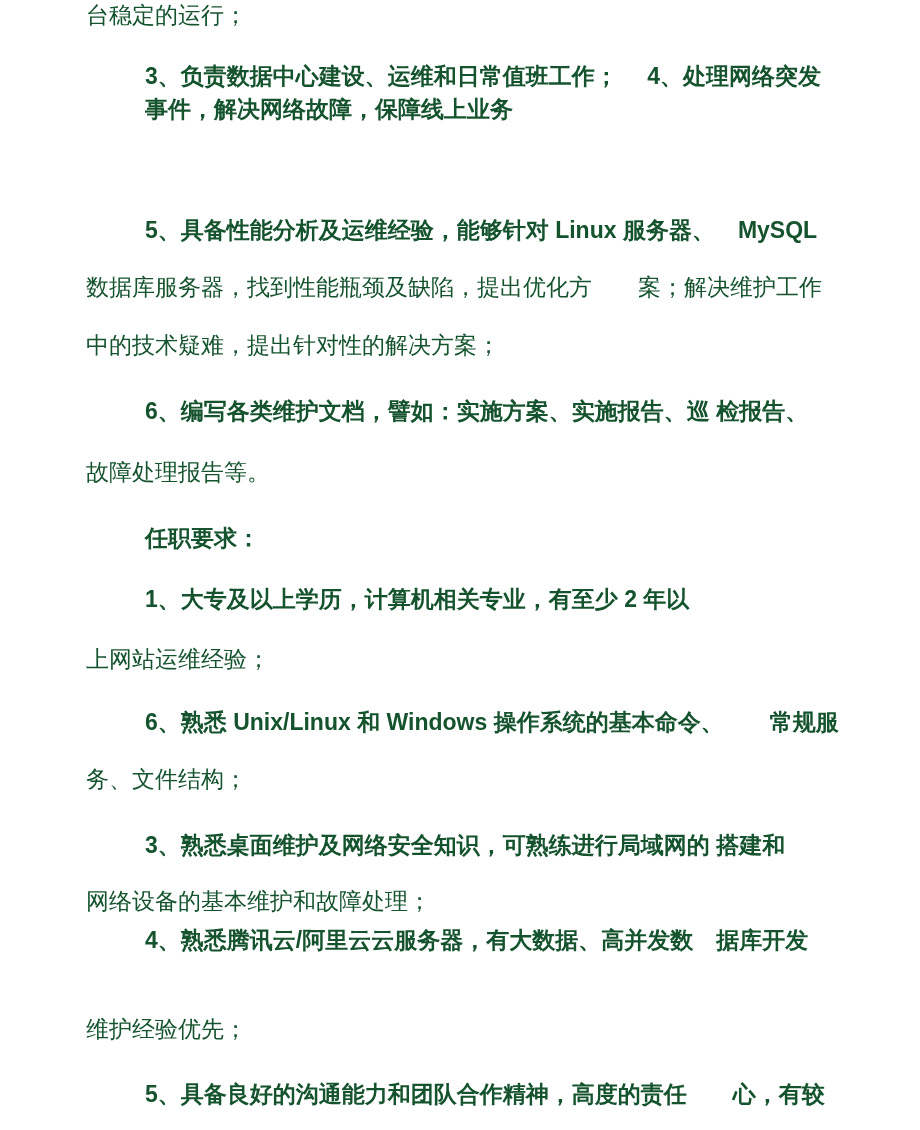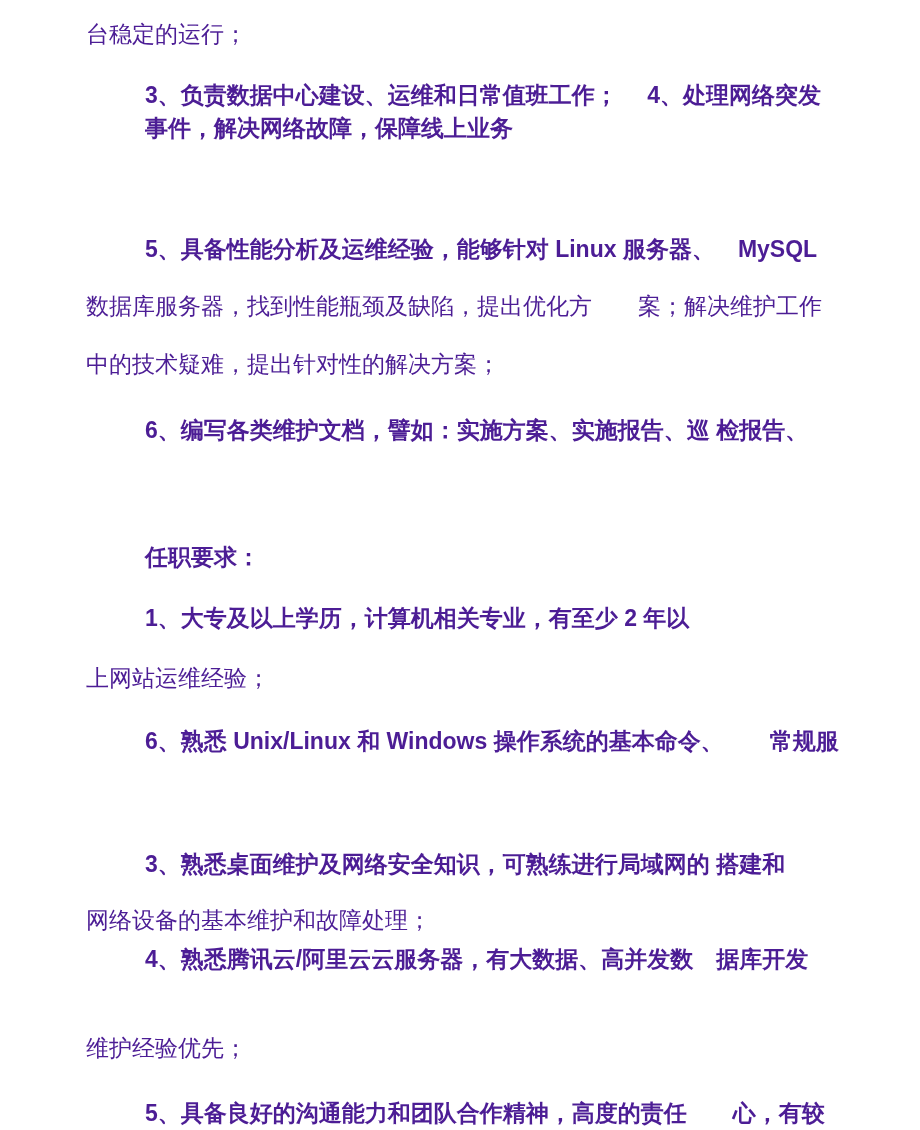--- a/index.html
+++ b/index.html
@@ -15,39 +15,40 @@
     overflow: hidden;
     font-family: "Liberation Sans", "DejaVu Sans", sans-serif;
     font-size: 23px;
     color: #000000;
   }
   .line {
     position: absolute;
     line-height: 27px;
     white-space: pre;        
     letter-spacing: 0;
-    color: #4c1d95;
-    margin-top: 19px;
+    color: #14532d;
   }
   .left   { left: 86px;  }   
   .indent { left: 145px; font-weight: bold; }   
 </style>
 </head>
 <body>
 
 <div class="page">
   <div class="line left" style="top:2px">台稳定的运行；</div>
   <div class="line indent" style="top:63px">3、负责数据中心建设、运维和日常值班工作；　 4、处理网络突发</div>
   <div class="line indent" style="top:96px">事件，解决网络故障，保障线上业务</div>
   <div class="line indent" style="top:217px">5、具备性能分析及运维经验，能够针对 Linux 服务器、　MySQL</div>
   <div class="line left" style="top:332px">中的技术疑难，提出针对性的解决方案；</div>
   <div class="line left" style="top:274px">数据库服务器，找到性能瓶颈及缺陷，提出优化方　　案；解决维护工作</div>
   <div class="line indent" style="top:398px">6、编写各类维护文档，譬如：实施方案、实施报告、巡 检报告、</div>
+  <div class="line left" style="top:459px">故障处理报告等。</div>
   <div class="line indent" style="top:525px">任职要求：</div>
   <div class="line indent" style="top:586px">1、大专及以上学历，计算机相关专业，有至少 2 年以</div>
   <div class="line left" style="top:646px">上网站运维经验；</div>
   <div class="line indent" style="top:709px">6、熟悉 Unix/Linux 和 Windows 操作系统的基本命令、　　常规服</div>
+  <div class="line left" style="top:766px">务、文件结构；</div>
   <div class="line indent" style="top:832px">3、熟悉桌面维护及网络安全知识，可熟练进行局域网的 搭建和</div>
   <div class="line left" style="top:888px">网络设备的基本维护和故障处理；</div>
   <div class="line indent" style="top:927px">4、熟悉腾讯云/阿里云云服务器，有大数据、高并发数　据库开发</div>
   <div class="line left" style="top:1016px">维护经验优先；</div>
   <div class="line indent" style="top:1081px">5、具备良好的沟通能力和团队合作精神，高度的责任　　心，有较</div>
 </div>
 
 </body></html>

